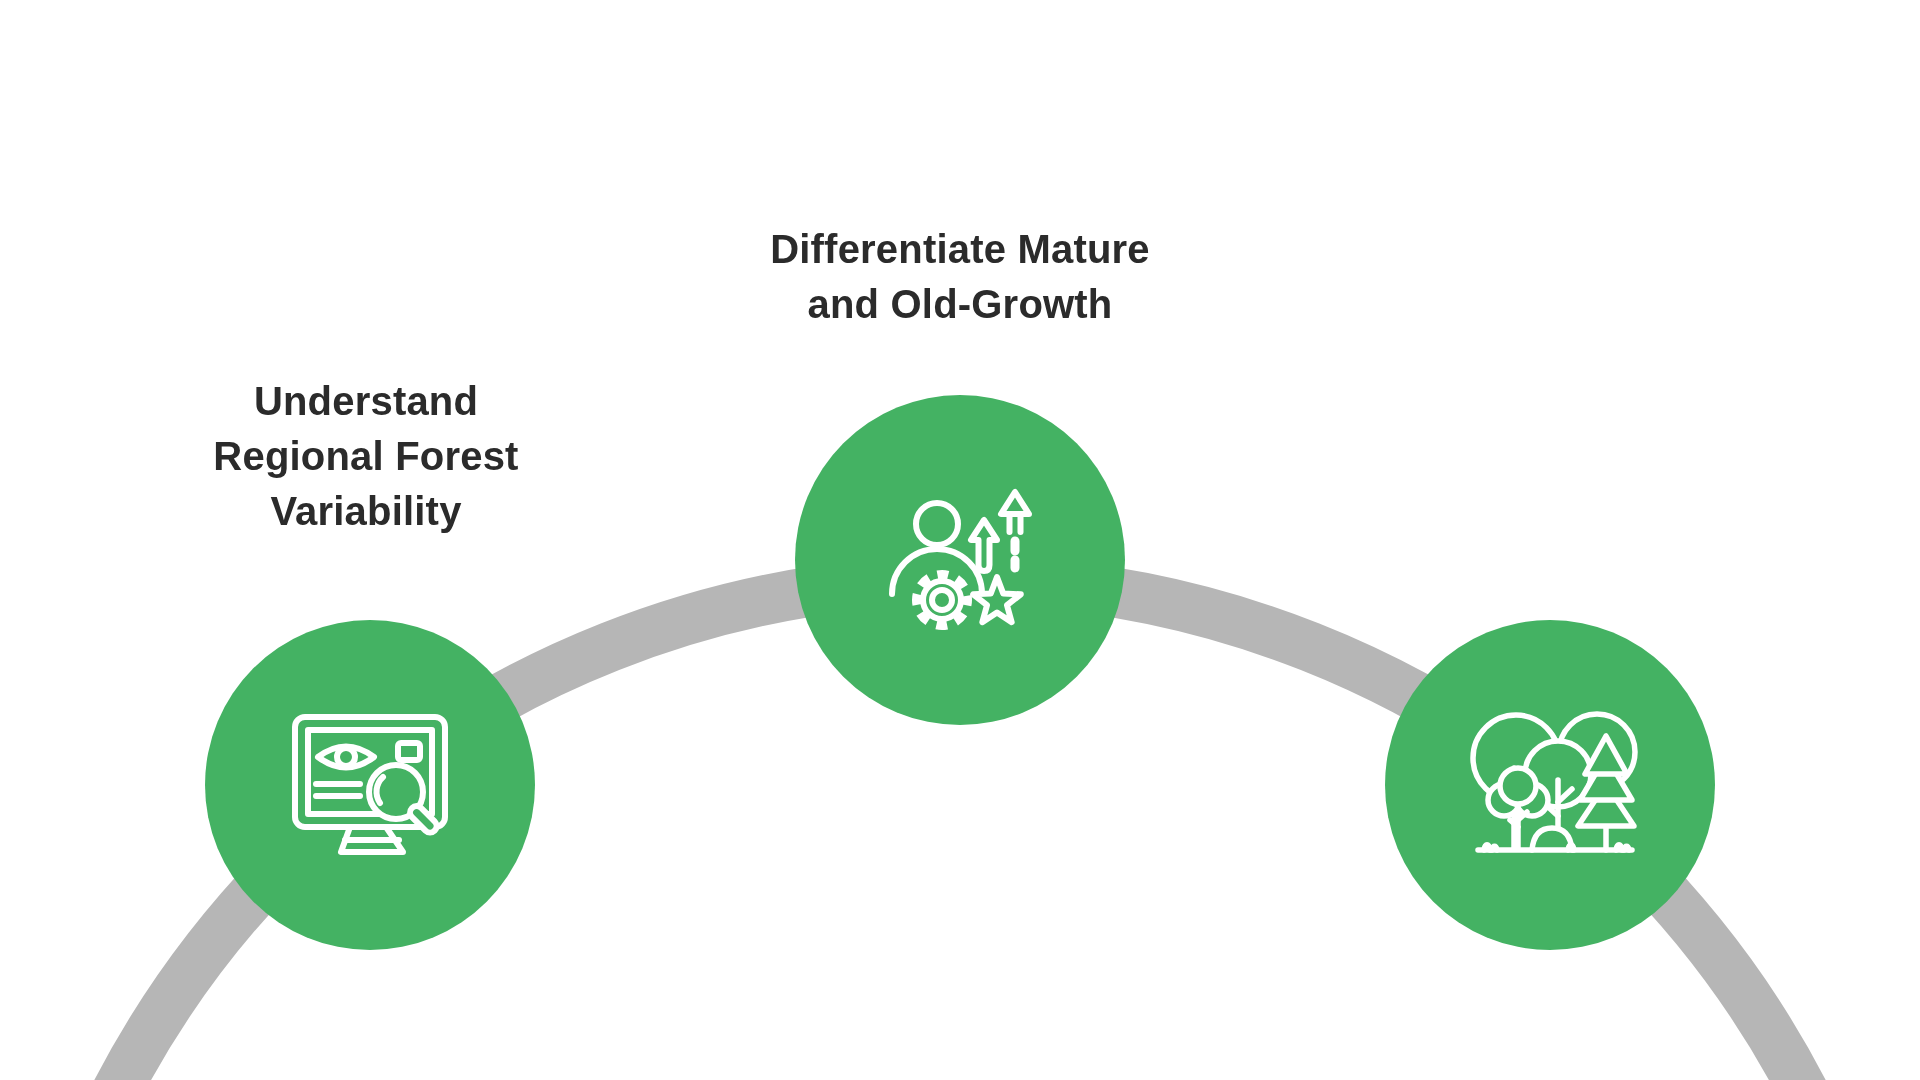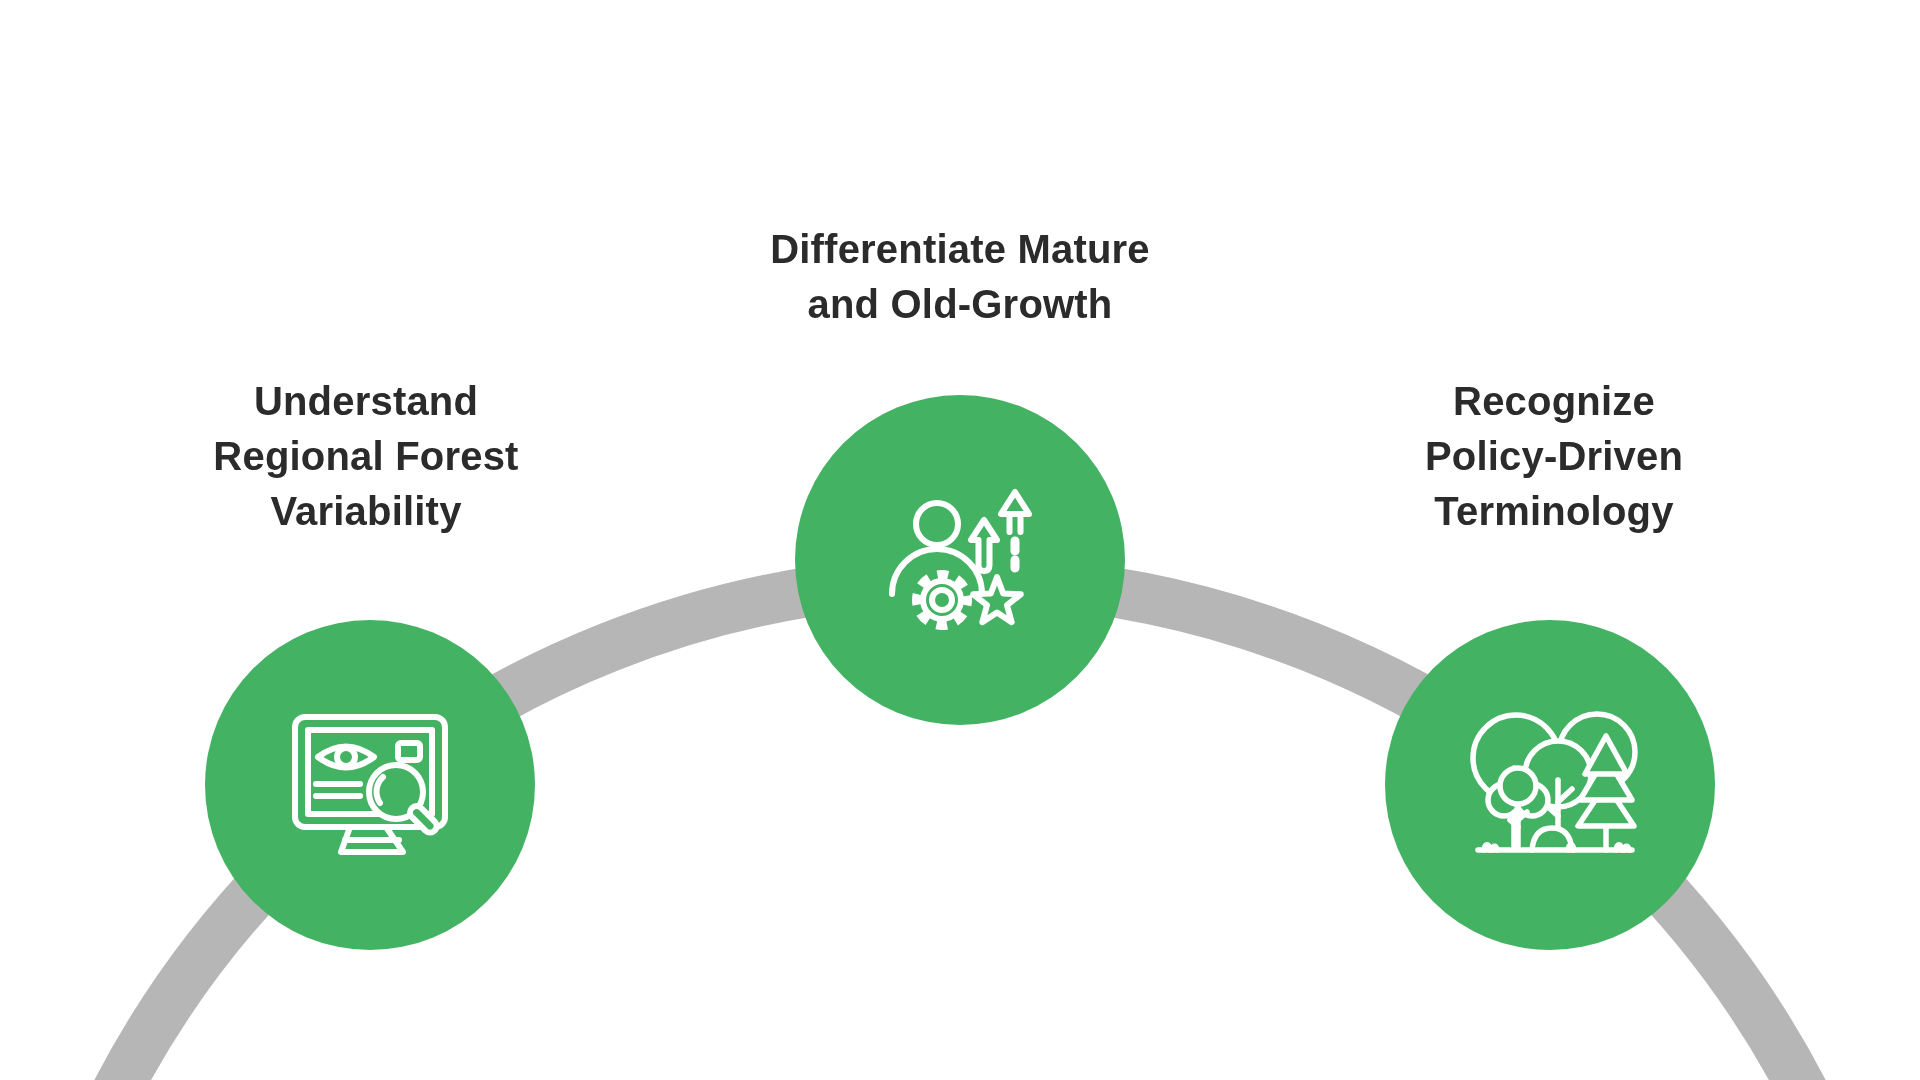--- a/index.html
+++ b/index.html
@@ -48,23 +48,20 @@
     <circle class="arc" cx="960" cy="1531" r="951"></circle>
   </svg>
 
   <div class="label label-center">Differentiate Mature
 and Old-Growth</div>
 
   <div class="label label-left">Understand
 Regional Forest
 Variability</div>
 
-  <div class="label label-right">Recognize
-Policy-Driven
-Terminology</div>
 
   <div class="node node-left">
     <svg class="node-icon" style="left:83px;top:85px;" width="160" height="160" viewBox="0 0 160 160">
       <g class="ic">
         <rect x="7" y="12" width="150" height="110" rx="10"></rect>
         <rect x="20" y="25" width="124" height="84"></rect>
         <path d="M30 52 Q58 31 86 52 Q58 73 30 52 Z"></path>
         <circle cx="58" cy="52" r="9"></circle>
         <rect x="110" y="38" width="22" height="17" rx="3"></rect>
         <path d="M28 79 H72"></path>

